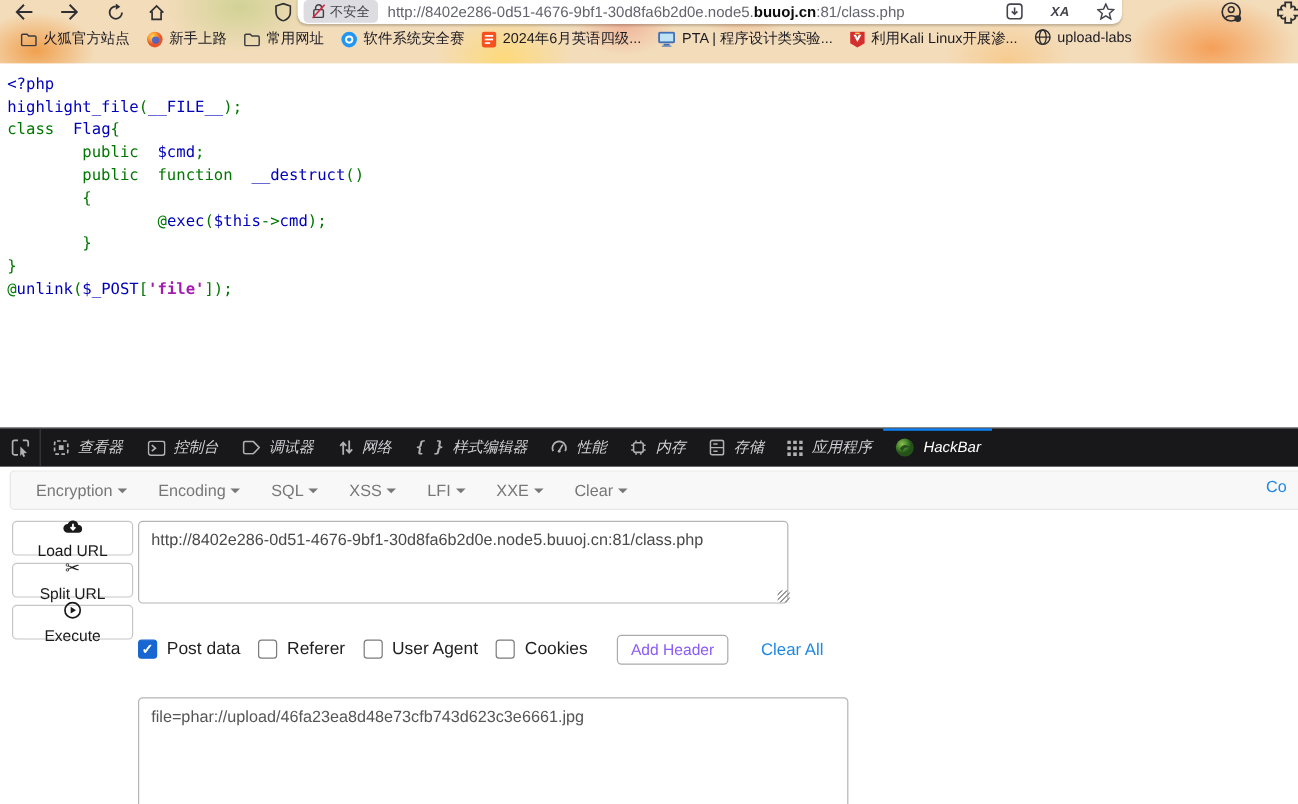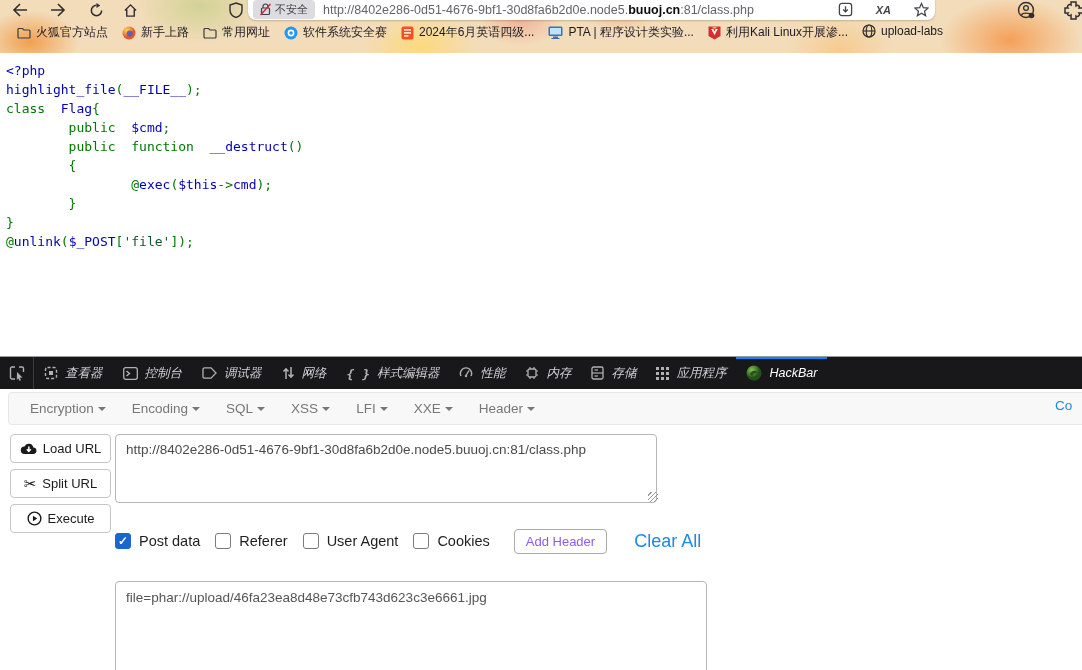--- a/index.html
+++ b/index.html
@@ -34,21 +34,21 @@
     color:#43434b; margin-bottom:2px;font-style:italic; }
   .bookmarks { position:absolute; top:21px; left:0; width:100%; height:32px;
     display:flex; align-items:flex-start; padding-left:10px; }
   .bm { display:flex; align-items:center; gap:5px; font-size:12px; color:#1c1b22;
     padding:3px 7px; border-radius:3px; white-space:nowrap; }
 
   
   .page { position:absolute; top:53px; left:0; width:100%; height:303px; background:#ffffff; }
   .code { position:absolute; left:6px; top:8px; font-family:"DejaVu Sans Mono", monospace;
     font-size:13px; line-height:19px; white-space:pre; }
-  .c-b { color:#0000BB; } .c-g { color:#007700; } .c-r { color:#14532d; }
+  .c-b { color:#0000BB; } .c-g { color:#007700; } .c-r { color:#a21caf;font-weight:bold; }
 
   
   .dtbar { position:absolute; top:356px; left:0; width:100%; height:33px; background:#18181a;
     border-top:1px solid #9d9d9d; display:flex; align-items:stretch; }
   .dt-pick { width:34px; display:flex; align-items:center; justify-content:center;
     border-right:1px solid #3a3a3f; color:#b1b1b3; }
   .dt-tab { display:flex; align-items:center; gap:7px; padding:0 10px; font-size:12.5px;
     color:#d0d0d6; position:relative; white-space:nowrap;font-style:italic; }
   .dt-tab .ti { display:flex; align-items:center; color:#b1b1b3; }
   .dt-tab.hover { background:#38383d; }
@@ -59,37 +59,37 @@
   .hb-menubar { position:absolute; top:3px; left:8px; right:-12px; height:33px;
     background:#f8f8f8; border:1px solid #e7e7e7; border-radius:4px;
     display:flex; align-items:center; padding-left:8px; }
   .hb-menu { font-size:13.5px; color:#777; padding:0 13px; white-space:nowrap; }
   .hb-menu .caret { display:inline-block; margin-left:4px; width:0; height:0;
     border-left:4px solid transparent; border-right:4px solid transparent;
     border-top:4px solid #777; vertical-align:middle; }
   .hb-right-link { position:absolute; left:1055px; top:9px; font-size:13.5px; color:#1e88e5; }
   .hb-btn { position:absolute; left:10px; width:101px; height:29px; background:#fff;
     border:1px solid #c6c6c6; border-radius:4px; display:flex; align-items:center;
-    justify-content:center; gap:6px; font-size:13px; color:#1a1a1a; cursor:pointer; }
+    justify-content:center; gap:6px; font-size:13px; color:#1a1a1a; cursor:pointer;flex-direction:column; }
   .hb-url { position:absolute; left:115px; top:45px; width:542px; height:69px;
     border:1px solid #b5b5b5; border-radius:4px; padding:7px 10px; font-size:13.5px;
     color:#4a4a4a; font-family:"Liberation Sans", sans-serif; resize:none; background:#fff; }
   .grip { position:absolute; left:648px; top:103px; width:10px; height:10px;
     background:repeating-linear-gradient(135deg, transparent 0 2px, #999 2px 3px); }
   .hb-checks { position:absolute; left:115px; top:139px; height:26px; display:flex;
     align-items:center; }
   .chk { display:flex; align-items:center; gap:8px; margin-right:15px; font-size:14.5px;
     color:#1f1f1f; }
   .box { width:16px; height:16px; border:1px solid #7b7b7b; border-radius:3px; background:#fff;
     display:flex; align-items:center; justify-content:center; }
   .box.on { background:#1766d2; border-color:#1766d2; color:#fff; font-size:12px;
     font-weight:bold; line-height:1; }
   .hb-addheader { margin-left:9px; padding:4px 11px; font-size:13px; color:#8b5cf6;
     background:#fff; border:1px solid #ababab; border-radius:4px; cursor:pointer; }
-  .hb-clear { margin-left:27px; font-size:18px; color:#1e88e5; cursor:pointer; }
+  .hb-clear { margin-left:27px; font-size:14px; color:#1e88e5; cursor:pointer; }
   .hb-post { position:absolute; left:115px; top:192px; width:592px; height:120px;
     border:1px solid #b5b5b5; border-radius:4px; padding:8px 10px; font-size:13.5px;
     color:#555; font-family:"Liberation Sans", sans-serif; resize:none; background:#fff; }
   svg { display:block; }
 </style>
 </head>
 <body>
 
 <div class="stage">
 
@@ -372,21 +372,21 @@
   </div>
 
   <div class="hb">
     <div class="hb-menubar" id="hb-menus">
         <span class="hb-menu"><span>Encryption</span><span class="caret"></span></span>
         <span class="hb-menu"><span>Encoding</span><span class="caret"></span></span>
         <span class="hb-menu"><span>SQL</span><span class="caret"></span></span>
         <span class="hb-menu"><span>XSS</span><span class="caret"></span></span>
         <span class="hb-menu"><span>LFI</span><span class="caret"></span></span>
         <span class="hb-menu"><span>XXE</span><span class="caret"></span></span>
-        <span class="hb-menu"><span>Header</span><span class="caret"></span></span>
+        <span class="hb-menu"><span>Clear</span><span class="caret"></span></span>
       </div>
     <span class="hb-right-link">Co</span>
 
     <button class="hb-btn" style="top:45px;">
       <span>
         <svg width="17" height="13" viewBox="0 0 17 13">
             <path d="M4.5 12 A3.7 3.7 0 0 1 4.5 4.6 A4.6 4.6 0 0 1 13.3 5.4 A3.2 3.2 0 0 1 13 12 Z" fill="#1a1a1a"></path>
             <path d="M8.8 4.5 V9 M6.8 7.2 L8.8 9.4 L10.8 7.2" stroke="#fff" stroke-width="1.5" fill="none"></path>
           </svg>
       </span>

